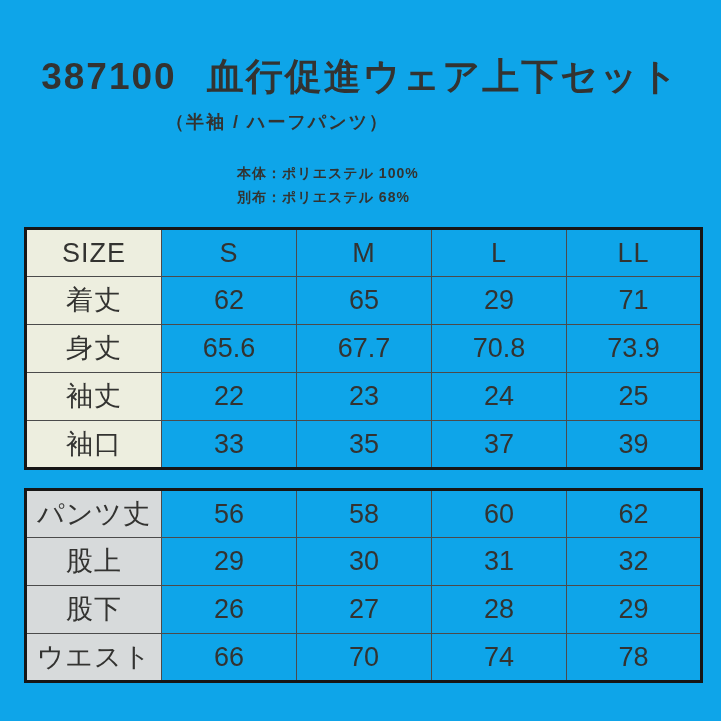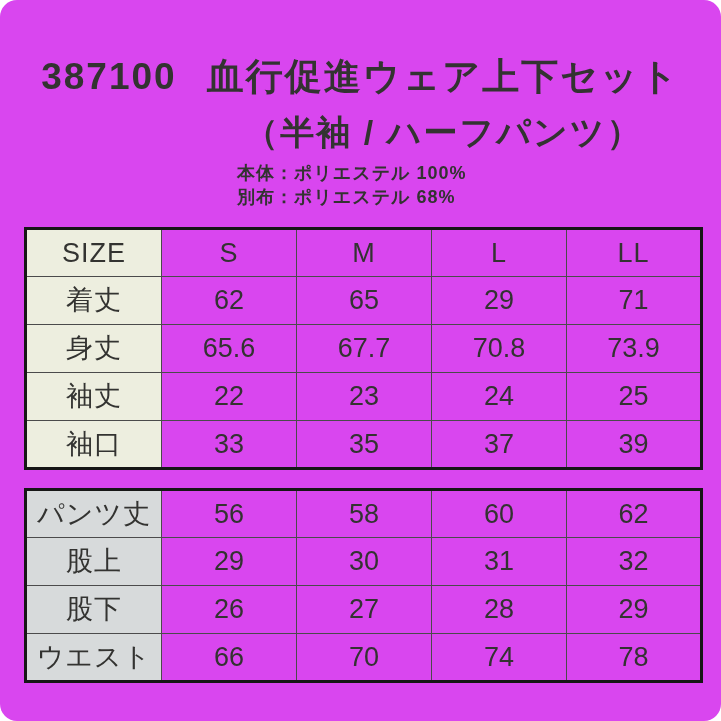--- a/index.html
+++ b/index.html
@@ -9,38 +9,38 @@
     --border-inner:#4b4b4b;
     --border-outer:#161616;
   }
   *{box-sizing:border-box;}
   html,body{margin:0;padding:0;}
   body{
     width:721px;height:721px;background:#ffffff;
     font-family:"Liberation Sans","DejaVu Sans",sans-serif;
     color:var(--text);
   }
-  .page{position:relative;width:721px;height:721px;overflow:hidden;background:#d946ef;border-radius:17px;}
+  .page{position:relative;width:721px;height:721px;overflow:hidden;background:#0ea5e9;}
 
   .title{
     position:absolute;top:52px;left:0;width:100%;
     text-align:center;font-size:37px;font-weight:bold;
     white-space:nowrap;letter-spacing:2px;
   }
   .title .code{margin-right:30px;letter-spacing:2px;}
 
   .subtitle{
     position:absolute;top:110px;left:166px;right:0;
-    text-align:center;font-size:34px;font-weight:bold;letter-spacing:2px;
+    text-align:left;font-size:18px;font-weight:bold;letter-spacing:2px;
     white-space:nowrap;
   }
 
   .materials{
     position:absolute;top:161px;left:237px;
-    font-size:18px;font-weight:600;line-height:24px;letter-spacing:1px;
+    font-size:14px;font-weight:600;line-height:24px;letter-spacing:1px;
   }
 
   table.size-table{
     position:absolute;left:24px;
     border-collapse:collapse;table-layout:fixed;
     border:3px solid var(--border-outer);
   }
   table.size-table td{
     height:48px;padding:0;
     text-align:center;vertical-align:middle;

